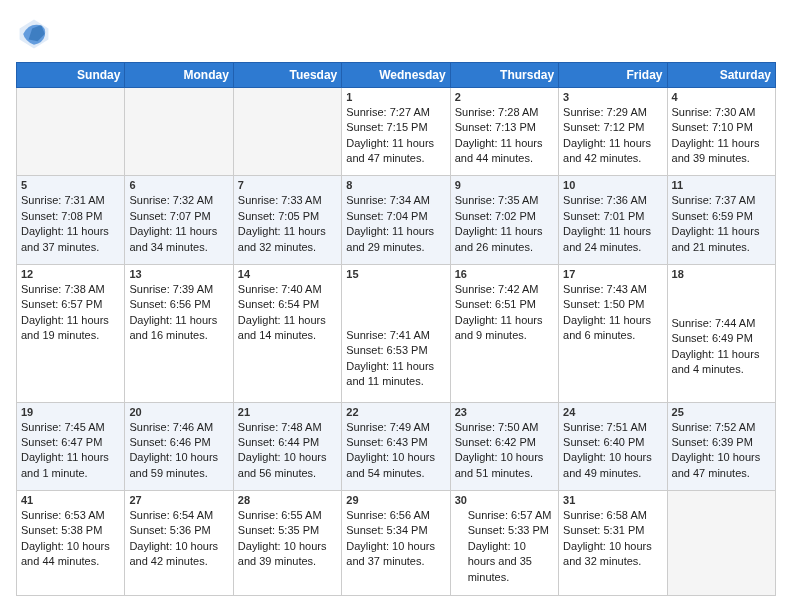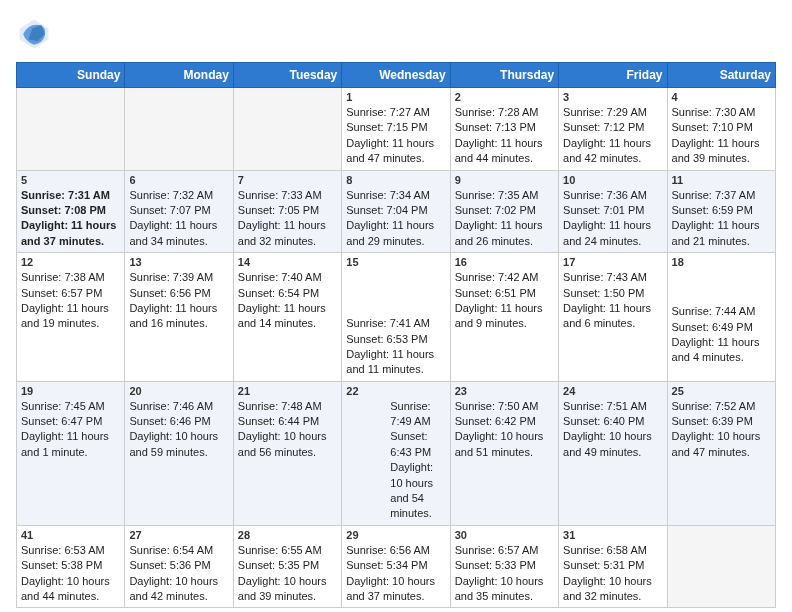--- a/index.html
+++ b/index.html
@@ -156,21 +156,21 @@
           <td>
             <span class="day-num">4</span>
             <div class="day-info" style="white-space: pre-line;">Sunrise: 7:30 AM
 Sunset: 7:10 PM
 Daylight: 11 hours and 39 minutes.</div>
           </td>
         </tr>
         <tr class="row-shaded">
           <td>
             <span class="day-num">5</span>
-            <div class="day-info" style="white-space: pre-line; font-weight: bold;">Sunrise: 7:31 AM
+            <div class="day-info" style="white-space: pre-line;">Sunrise: 7:31 AM
 Sunset: 7:08 PM
 Daylight: 11 hours and 37 minutes.</div>
           </td>
           <td>
             <span class="day-num">6</span>
             <div class="day-info" style="white-space: pre-line;">Sunrise: 7:32 AM
 Sunset: 7:07 PM
 Daylight: 11 hours and 34 minutes.</div>
           </td>
           <td>
@@ -262,21 +262,21 @@
 Daylight: 10 hours and 59 minutes.</div>
           </td>
           <td>
             <span class="day-num">21</span>
             <div class="day-info" style="white-space: pre-line;">Sunrise: 7:48 AM
 Sunset: 6:44 PM
 Daylight: 10 hours and 56 minutes.</div>
           </td>
           <td>
             <span class="day-num">22</span>
-            <div class="day-info" style="white-space: pre-line; margin-left: 44px;">Sunrise: 7:49 AM
+            <div class="day-info" style="white-space: pre-line;">Sunrise: 7:49 AM
 Sunset: 6:43 PM
 Daylight: 10 hours and 54 minutes.</div>
           </td>
           <td>
             <span class="day-num">23</span>
             <div class="day-info" style="white-space: pre-line;">Sunrise: 7:50 AM
 Sunset: 6:42 PM
 Daylight: 10 hours and 51 minutes.</div>
           </td>
           <td>
@@ -312,21 +312,21 @@
 Daylight: 10 hours and 39 minutes.</div>
           </td>
           <td>
             <span class="day-num">29</span>
             <div class="day-info" style="white-space: pre-line;">Sunrise: 6:56 AM
 Sunset: 5:34 PM
 Daylight: 10 hours and 37 minutes.</div>
           </td>
           <td>
             <span class="day-num">30</span>
-            <div class="day-info" style="white-space: pre-line;">Sunrise: 6:57 AM
+            <div class="day-info" style="white-space: pre-line; margin-left: 13px;">Sunrise: 6:57 AM
 Sunset: 5:33 PM
 Daylight: 10 hours and 35 minutes.</div>
           </td>
           <td>
             <span class="day-num">31</span>
             <div class="day-info" style="white-space: pre-line;">Sunrise: 6:58 AM
 Sunset: 5:31 PM
 Daylight: 10 hours and 32 minutes.</div>
           </td>
           <td class="empty"></td>

